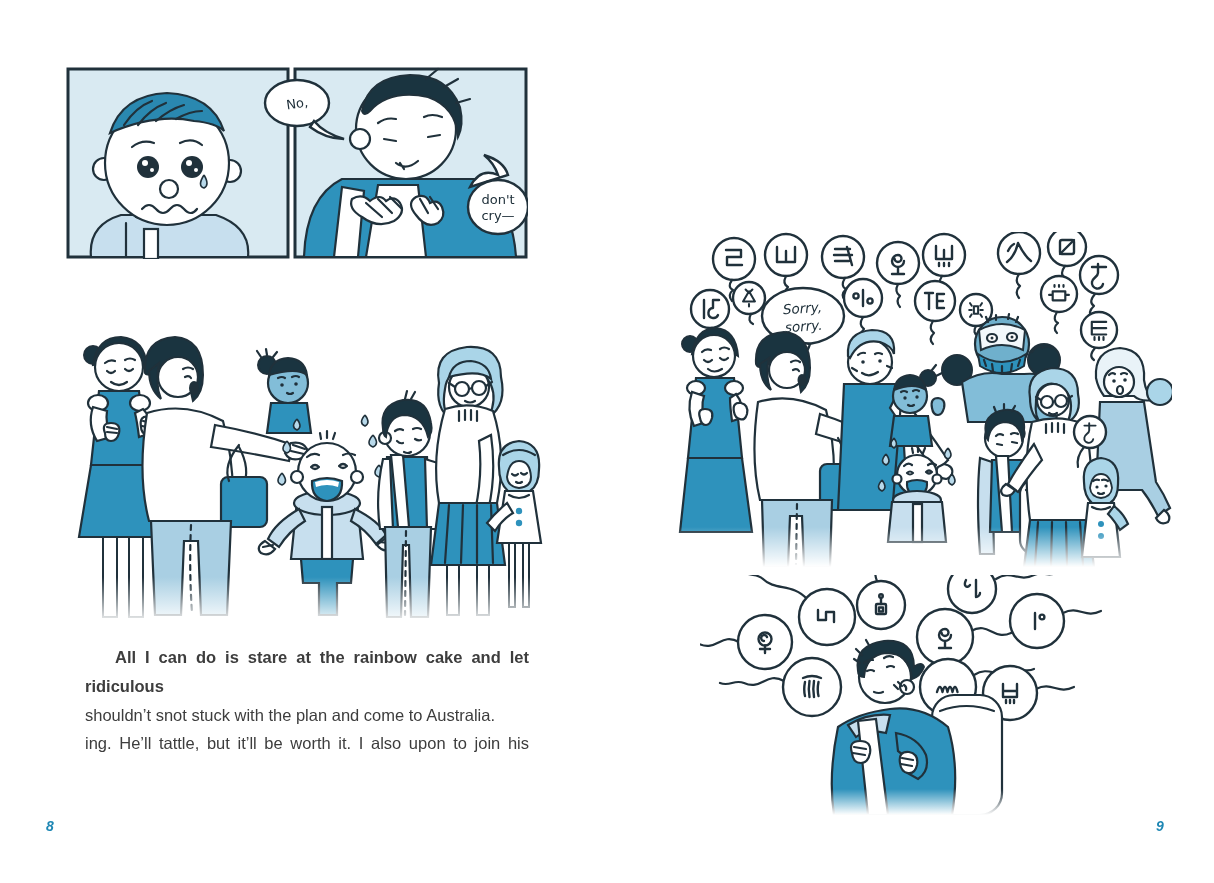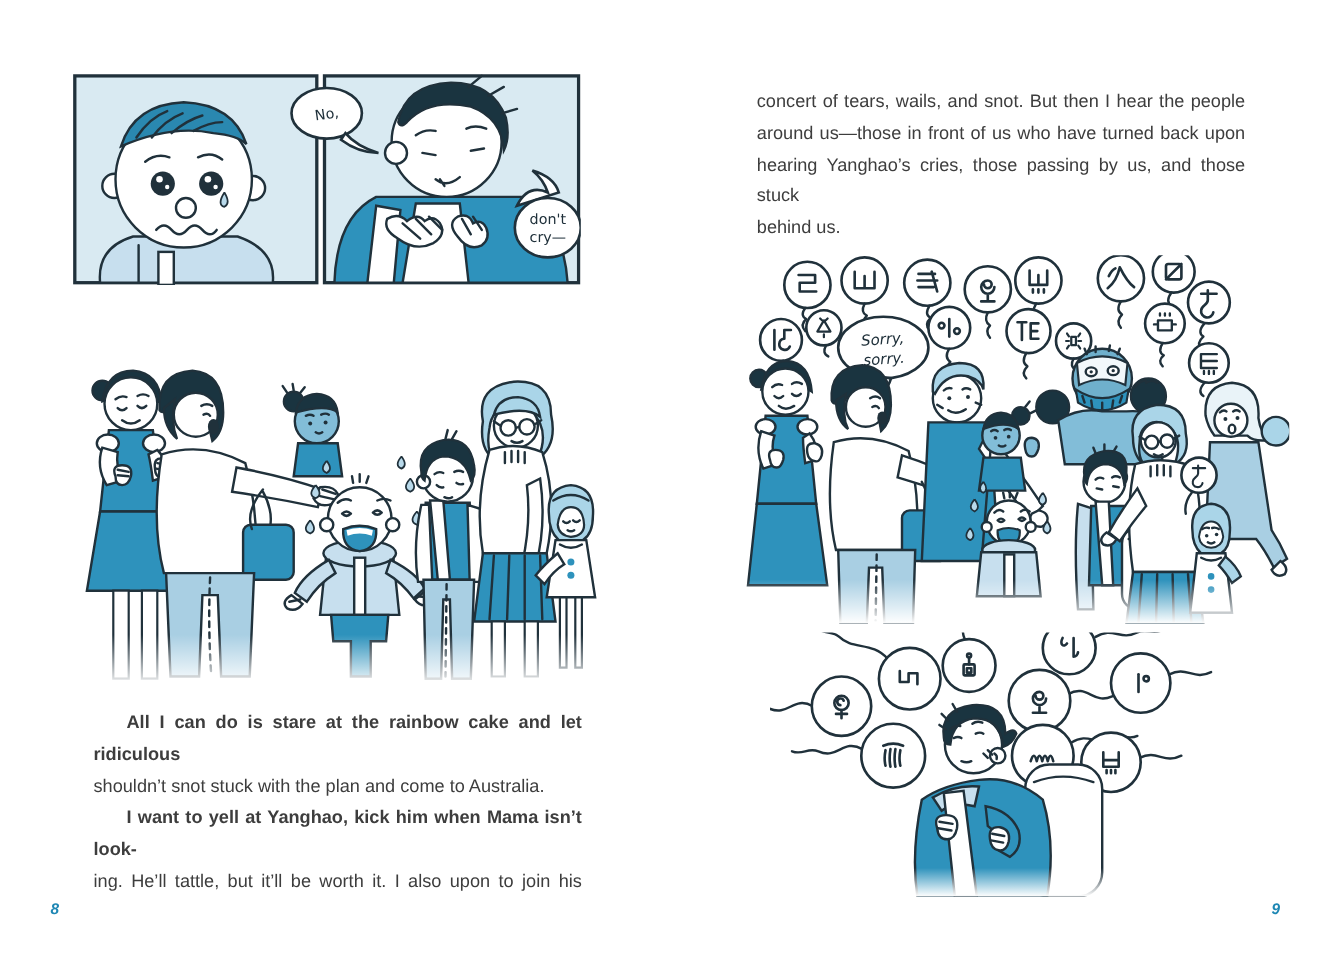--- a/index.html
+++ b/index.html
@@ -296,32 +296,25 @@
       <path class="f-white" d="M472 178 Q460 188 452 198 L460 206 Q468 194 478 188 Z"></path>
       <path d="M474 218 H480 V282 H474 Z M488 218 H494 V282 H488 Z" fill="#ffffff" stroke="#20313b" stroke-width="2"></path>
     </g>
 
     <rect x="0" y="252" width="570" height="48" fill="url(#fade1)"></rect>
   </svg>
 
   <div class="abs textblock" style="left:85px;top:643px">
     <div class="line indent">All I can do is stare at the rainbow cake and let ridiculous</div>
     <div class="line last">shouldn’t snot stuck with the plan and come to Australia.</div>
-    <div class="line indent">I want to yell at Yanghao, kick him when Mama isn’t look-</div>
     <div class="line">ing. He’ll tattle, but it’ll be worth it. I also upon to join his</div>
   </div>
 
   <div class="abs pagenum" style="left:46px;top:818px">8</div>
 
-  <div class="abs textblock" style="left:688px;top:78px">
-    <div class="line">concert of tears, wails, and snot. But then I hear the people</div>
-    <div class="line">around us—those in front of us who have turned back upon</div>
-    <div class="line">hearing Yanghao’s cries, those passing by us, and those stuck</div>
-    <div class="line last">behind us.</div>
-  </div>
 
   <svg class="abs" style="left:652px;top:232px" width="520" height="335" viewBox="0 0 520 335" aria-label="A crowd of strangers chatters in unreadable foreign speech bubbles while Mama says Sorry, sorry over crying Yanghao">
     <defs>
         <linearGradient id="fade2" x1="0" y1="0" x2="0" y2="1">
       <stop offset="0" stop-color="#fff" stop-opacity="0"></stop>
           <stop offset="1" stop-color="#fff" stop-opacity="1"></stop>
     </linearGradient>
       </defs>
 
     <g>

